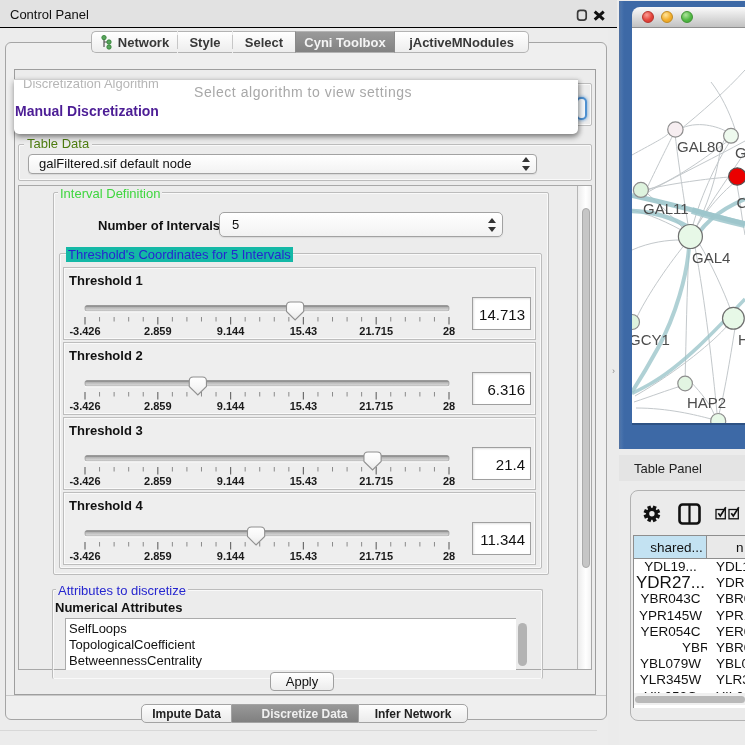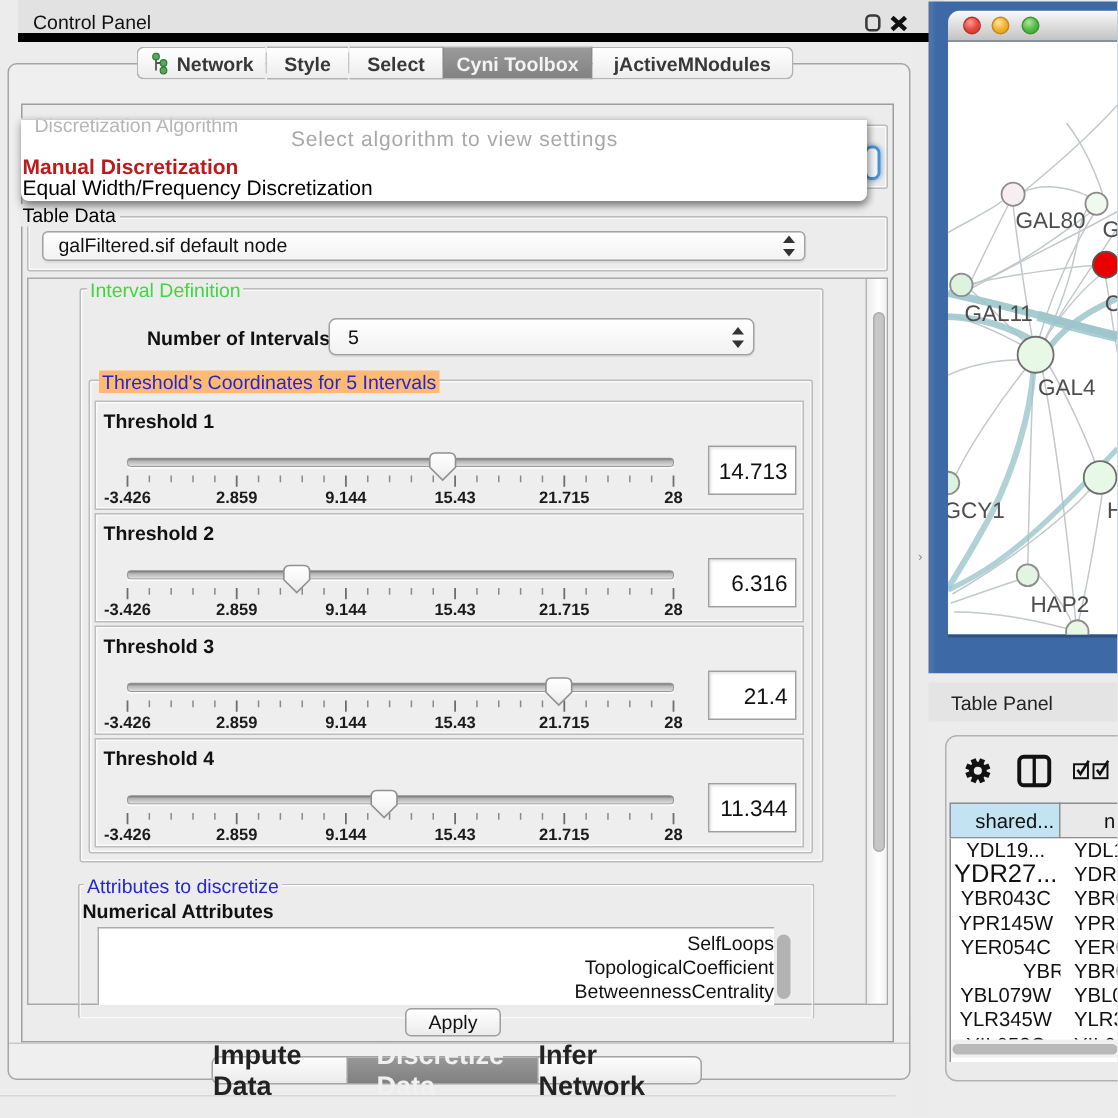--- a/index.html
+++ b/index.html
@@ -1,20 +1,20 @@
 <!DOCTYPE html>
 <html><head>
 <meta charset="utf-8">
 <style>
   * { margin:0; padding:0; box-sizing:border-box; }
   html,body { width:745px; height:745px; overflow:hidden; }
   body { font-family:"Liberation Sans", sans-serif; background:#ececec; position:relative; }
   .abs { position:absolute; }
   
-  #titlebar { left:12px; top:0; width:617px; height:28px; background:#e2e2e2; border-bottom:6px solid #000000; }
+  #titlebar { left:0; top:0; width:617px; height:28px; background:#e2e2e2; border-bottom:1px solid #000000; }
   #titlebar .t { position:absolute; left:10px; top:7px; font-size:13px; color:#111; }
   
   #outer { left:5px; top:42px; width:602px; height:678px; border:1px solid #a5a5a5; border-radius:6px; background:#efefef; }
   
   .tabbar { display:flex; height:22px; }
   .tab { background:linear-gradient(#ffffff,#ededed); border-top:1px solid #b3b3b3; border-bottom:1px solid #b3b3b3; font-size:13px; font-weight:bold; color:#383838; display:flex; align-items:center; justify-content:center; position:relative; }
   .tab.sel { background:linear-gradient(#9a9a9a,#828282); color:#f4f4f4; }
   .sep { width:1px; background:#c7c7c7; margin:4px 0; }
   
   #content { left:14px; top:69px; width:582px; height:626px; background:#ececec; border:1px solid #9e9e9e; }
@@ -26,21 +26,21 @@
   .stepper:after { content:""; position:absolute; left:1px; bottom:0; border-left:4px solid transparent; border-right:4px solid transparent; border-top:5px solid #333; }
   
   #popup { left:14px; top:79px; width:564px; height:55px; background:#fff; border-radius:0 0 5px 5px; box-shadow:0 3px 6px rgba(0,0,0,.38), 2px 2px 4px rgba(0,0,0,.18); z-index:30; }
   
   .trow { position:absolute; left:63px; width:473px; height:73px; border:1px solid #bdbdbd; box-shadow:inset 0 0 0 1px rgba(255,255,255,.7); background:#eeeeee; }
   .trow b { position:absolute; left:5px; top:5px; font-size:13px; color:#111; }
   .vbox { position:absolute; left:408px; top:29px; width:59px; height:33px; background:#fff; border:1px solid #9f9f9f; box-shadow:inset 1px 1px 2px rgba(0,0,0,.12); font-size:15px; color:#111; text-align:right; line-height:33px; padding-right:5px; }
   
   .btn { position:absolute; background:linear-gradient(#ffffff,#ececec); border:1px solid #9f9f9f; border-radius:4px; font-size:13px; color:#111; text-align:center; }
   
-  .btab { height:19px; font-size:18px; font-weight:bold; display:flex; align-items:center; justify-content:center; background:linear-gradient(#fdfdfd,#ebebeb); border:1px solid #a3a3a3; color:#222; }
+  .btab { height:19px; font-size:12px; font-weight:bold; display:flex; align-items:center; justify-content:center; background:linear-gradient(#fdfdfd,#ebebeb); border:1px solid #a3a3a3; color:#222; }
   .btab.sel { background:linear-gradient(#989898,#808080); color:#f0f0f0; }
   
   #netframe { left:619px; top:1px; width:126px; height:448px; background:linear-gradient(to right,#54719e 0px,#4a74ad 2px,#3d69a6 5px); }
   #nettitle { left:632px; top:7px; width:113px; height:21px; border-radius:8px 0 0 0; background:linear-gradient(#fafafa,#c2c2c2); border-bottom:1px solid #8e8e8e; }
   #netcanvas { left:632px; top:28px; width:113px; height:395px; background:#ffffff; }
   .light { position:absolute; top:11px; width:12px; height:12px; border-radius:50%; }
   #tablepanelbar { left:619px; top:455px; width:126px; height:26px; background:#e4e4e4; }
   #tablebox { left:630px; top:490px; width:130px; height:231px; background:#ebebeb; border:1px solid #b2b2b2; border-radius:8px; }
 </style>
 </head>
@@ -78,46 +78,45 @@
 <div class="abs gbox" style="left:18px; top:83px; width:574px; height:43px; z-index:4;"></div>
 
 <div class="abs" style="left:23px; top:76px; color:#b6b6b6; font-size:13px; z-index:31;">Discretization Algorithm</div>
 <div class="abs" style="left:14px; top:79px; width:564px; height:1px; background:#cfcfcf; z-index:32;"></div>
 
 <div class="abs" style="left:576px; top:97px; width:11px; height:23px; border:2px solid #4e90d0; border-radius:5px; background:#f2f6fa; box-shadow:0 0 3px 1px rgba(80,145,210,.55); z-index:6;"></div>
 
 <div id="popup" class="abs">
   <div style="position:absolute; left:0; top:0; width:100%; height:1px; background:#dcdcdc;"></div>
   <div style="position:absolute; left:180px; top:5px; font-size:14px; color:#a8a8a8; letter-spacing:0.55px;">Select algorithm to view settings</div>
-  <div style="position:absolute; left:1px; top:24px; font-size:14px; font-weight:bold; color:#b91c1c;">Manual Discretization</div>
-  <div style="position:absolute; left:1px; top:38px; font-size:14px; color:#000;">Equal Width/Frequency Discretization</div>
+  <div style="position:absolute; left:1px; top:24px; font-size:14px; font-weight:bold; color:#4c1d95;">Manual Discretization</div>
 </div>
 
 <div class="abs gbox" style="left:18px; top:144px; width:574px; height:37px;"></div>
-<div class="abs" style="left:12px; top:136px; font-size:13px; color:#000000; background:#ececec; padding:0 3px; z-index:2;">Table Data</div>
+<div class="abs" style="left:24px; top:136px; font-size:13px; color:#4d7c0f; background:#ececec; padding:0 3px; z-index:2;">Table Data</div>
 <div class="abs combo" style="left:28px; top:154px; width:509px; height:20px; line-height:18px;">
   <span style="margin-left:10px;">galFiltered.sif default node</span>
   <span class="stepper"></span>
 </div>
 
 <div class="abs" style="left:18px; top:185px; width:574px; height:485px; border:1px solid #a8a8a8; background:#ececec;"></div>
 
 <div class="abs" style="left:577px; top:186px; width:14px; height:483px; background:linear-gradient(to right,#ececec,#ffffff 60%,#f2f2f2); border-left:1px solid #b5b5b5;"></div>
 <div class="abs" style="left:582px; top:208px; width:8px; height:360px; background:#c6c6c6; border:1px solid #aaaaaa; border-radius:4.5px;"></div>
 
 <div class="abs gbox" style="left:53px; top:192px; width:496px; height:383px;"></div>
 <div class="abs" style="left:58px; top:186px; font-size:13px; color:#3fd63f; background:#ececec; padding:0 2px; z-index:2;">Interval Definition</div>
 <div class="abs" style="left:98px; top:218px; font-size:13px; font-weight:bold; color:#111;">Number of Intervals</div>
 <div class="abs combo" style="left:219px; top:212px; width:284px; height:25px; line-height:23px; border-radius:5px;">
   <span style="margin-left:12px;">5</span>
   <span class="stepper"></span>
 </div>
 
 <div class="abs gbox" style="left:59px; top:253px; width:483px; height:316px;"></div>
-<div class="abs" style="left:66px; top:247px; font-size:13px; color:#2626cf; background:#fdba74; padding:0 2px; z-index:2;">Threshold's Coordinates for 5 Intervals</div>
+<div class="abs" style="left:66px; top:247px; font-size:13px; color:#2626cf; background:#14b8a6; padding:0 2px; z-index:2;">Threshold's Coordinates for 5 Intervals</div>
 
 <div class="trow abs" style="top:267px;">
     <svg width="471" height="71" viewBox="0 0 471 71" style="position:absolute;left:0;top:0;">
       <defs>
         <linearGradient id="tg267" x1="0" y1="0" x2="0" y2="1">
           <stop offset="0" stop-color="#6f6f6f"></stop>
           <stop offset="0.35" stop-color="#b5b5b5"></stop>
           <stop offset="1" stop-color="#e2e2e2"></stop>
         </linearGradient>
         <linearGradient id="th267" x1="0" y1="0" x2="0" y2="1">
@@ -322,21 +321,21 @@
       <path d="M 183.48 38 Q 183.48 34 187.48 34 L 196.68 34 Q 200.68 34 200.68 38 L 200.68 43.5 L 192.08 52 L 183.48 43.5 Z" fill="url(#th492)" stroke="#909090" stroke-width="1.1"></path>
     </svg>
     <b>Threshold 4</b>
     <div class="vbox">11.344</div>
   </div>
 
 <div class="abs gbox" style="left:52px; top:589px; width:491px; height:90px; border-bottom:none;"></div>
 <div class="abs" style="left:56px; top:583px; font-size:13px; color:#2626cf; background:#ececec; padding:0 2px; z-index:2;">Attributes to discretize</div>
 <div class="abs" style="left:55px; top:600px; font-size:13px; font-weight:bold; color:#111;">Numerical Attributes</div>
 <div class="abs" style="left:65px; top:618px; width:451px; height:52px; background:#fff; border-top:1px solid #ababab; border-left:1px solid #ababab; overflow:hidden; font-size:13px; color:#111;">
-  <div style="padding:2px 0 0 3px; line-height:16px;text-align:right;">SelfLoops<br>TopologicalCoefficient<br>BetweennessCentrality</div>
+  <div style="padding:2px 0 0 3px; line-height:16px;">SelfLoops<br>TopologicalCoefficient<br>BetweennessCentrality</div>
 </div>
 <div class="abs" style="left:518px; top:623px; width:9px; height:43px; background:#b3b3b3; border-radius:5px;"></div>
 
 <div class="abs btn" style="left:270px; top:672px; width:64px; height:19px; line-height:18px;">Apply</div>
 <div class="abs" style="left:6px; top:695px; width:600px; height:1px; background:#c9c9c9;"></div>
 
 <div class="abs tabbar" style="left:141px; top:704px; height:20px;">
   <div class="btab" style="width:91px; border-radius:5px 0 0 5px;">Impute Data</div>
   <div class="btab sel" style="width:126px; border-left:none; border-right:none;padding-left:19px;">Discretize Data</div>
   <div class="btab" style="width:110px; border-radius:0 5px 5px 0;">Infer Network</div>

